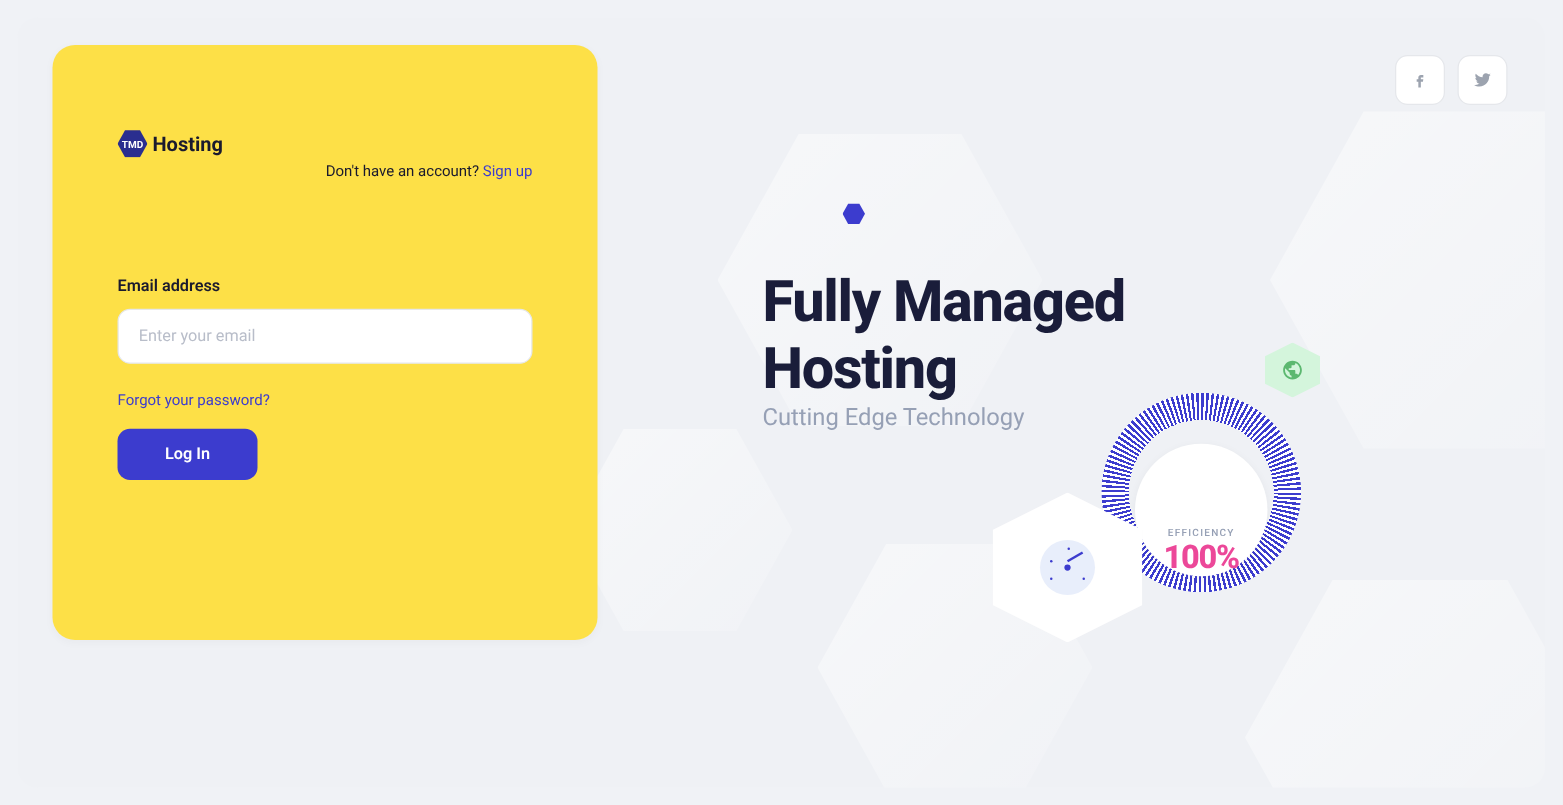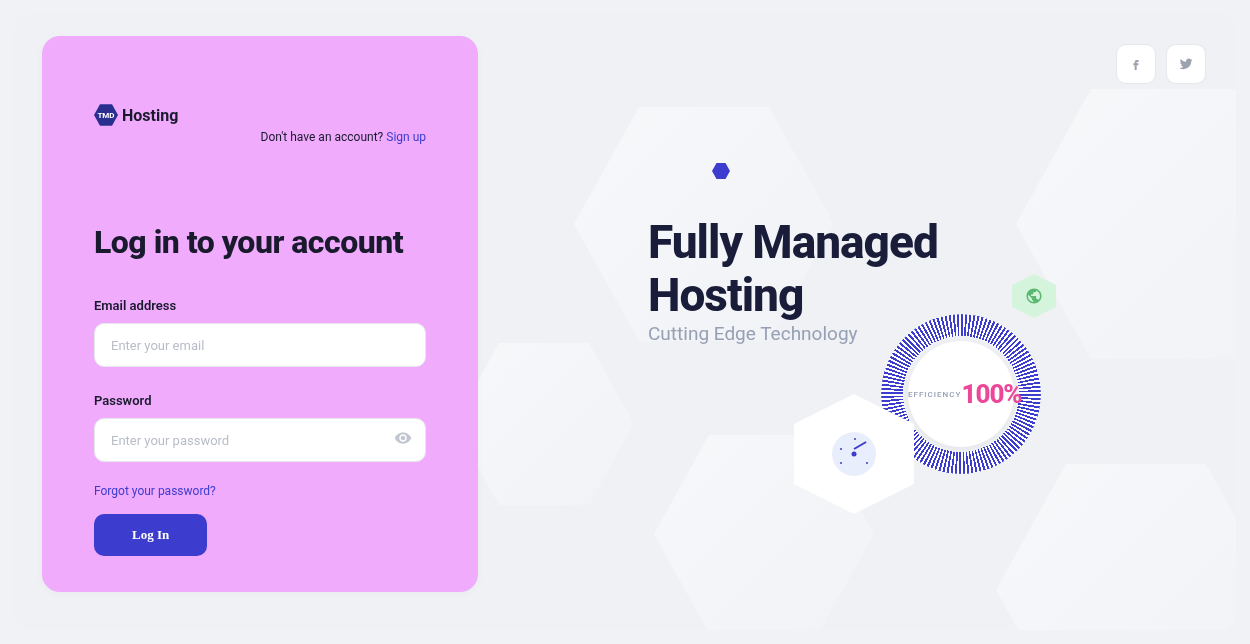--- a/index.html
+++ b/index.html
@@ -29,22 +29,22 @@
       height: 100%;
       position: relative;
       overflow: hidden;
     }
     
     .login-card {
       position: absolute;
       left: 28px;
       top: 22px;
       width: 436px;
-      height: 556px;
-      background: #f0abfc;
+      height: 476px;
+      background: #fde047;
       border-radius: 18px;
       padding: 50px 52px;
       box-shadow: 0 2px 8px rgba(0,0,0,0.03);
     }
     
     .card-header {
       display: flex;
       align-items: center;
       justify-content: space-between;
       margin-bottom: 78px;
@@ -152,26 +152,25 @@
     
     .login-button {
       background: #3c3cce;
       color: white;
       border: none;
       border-radius: 10px;
       padding: 13px 38px;
       font-size: 13px;
       font-weight: 600;
       cursor: pointer;
-      font-family: Liberation Serif, serif;
     }
     
     .hero-section {
       position: absolute;
-      left: 634px;
+      left: 596px;
       top: 148px;
     }
     
     .hero-dot {
       width: 18px;
       height: 18px;
       background: #3c3cce;
       clip-path: polygon(25% 5%, 75% 5%, 100% 50%, 75% 95%, 25% 95%, 0% 50%);
       margin-bottom: 36px;
       margin-left: 64px;
@@ -243,26 +242,26 @@
       -webkit-mask: radial-gradient(circle, transparent 58px, black 58px, black 80px, transparent 80px);
       mask: radial-gradient(circle, transparent 58px, black 58px, black 80px, transparent 80px);
     }
     
     .gauge-inner {
       position: absolute;
       width: 106px;
       height: 106px;
       background: white;
       border-radius: 50%;
-      top: 27px;
+      top: 41px;
       left: 27px;
       display: flex;
-      flex-direction: row;
-      align-items: center;
-      justify-content: space-between;
+      flex-direction: column;
+      align-items: center;
+      justify-content: flex-end;
       box-shadow: 0 2px 8px rgba(0,0,0,0.05);
     }
     
     .gauge-label {
       font-size: 8px;
       color: #96a0b5;
       letter-spacing: 1px;
       font-weight: 500;
     }
     
@@ -378,40 +377,28 @@
           <div class="logo-hex">
             <span>TMD</span>
           </div>
           <span class="logo-text">Hosting</span>
         </div>
         <div class="signup-prompt">
           <span>Don't have an account? </span><a class="signup-link">Sign up</a>
         </div>
       </div>
       
-      <h1 class="heading">Log in to your account</h1>
       
       <div class="form-group">
         <label class="form-label">Email address</label>
         <div class="form-input-wrapper">
           <input type="email" class="form-input" placeholder="Enter your email" style="">
         </div>
       </div>
       
-      <div class="form-group">
-        <label class="form-label">Password</label>
-        <div class="form-input-wrapper">
-          <input type="password" class="form-input" placeholder="Enter your password" style="">
-          <span class="eye-icon">
-            <svg width="18" height="18" viewBox="0 0 24 24" fill="currentColor">
-              <path d="M12 4.5C7 4.5 2.73 7.61 1 12c1.73 4.39 6 7.5 11 7.5s9.27-3.11 11-7.5c-1.73-4.39-6-7.5-11-7.5zM12 17c-2.76 0-5-2.24-5-5s2.24-5 5-5 5 2.24 5 5-2.24 5-5 5zm0-8c-1.66 0-3 1.34-3 3s1.34 3 3 3 3-1.34 3-3-1.34-3-3-3z"></path>
-            </svg>
-          </span>
-        </div>
-      </div>
       
       <a class="forgot-link">Forgot your password?</a>
       
       <button class="login-button">Log In</button>
     </div>
 
     <div class="hero-section">
       <div class="hero-dot"></div>
       <h2 class="hero-title">
         <span>Fully Managed</span><br>

